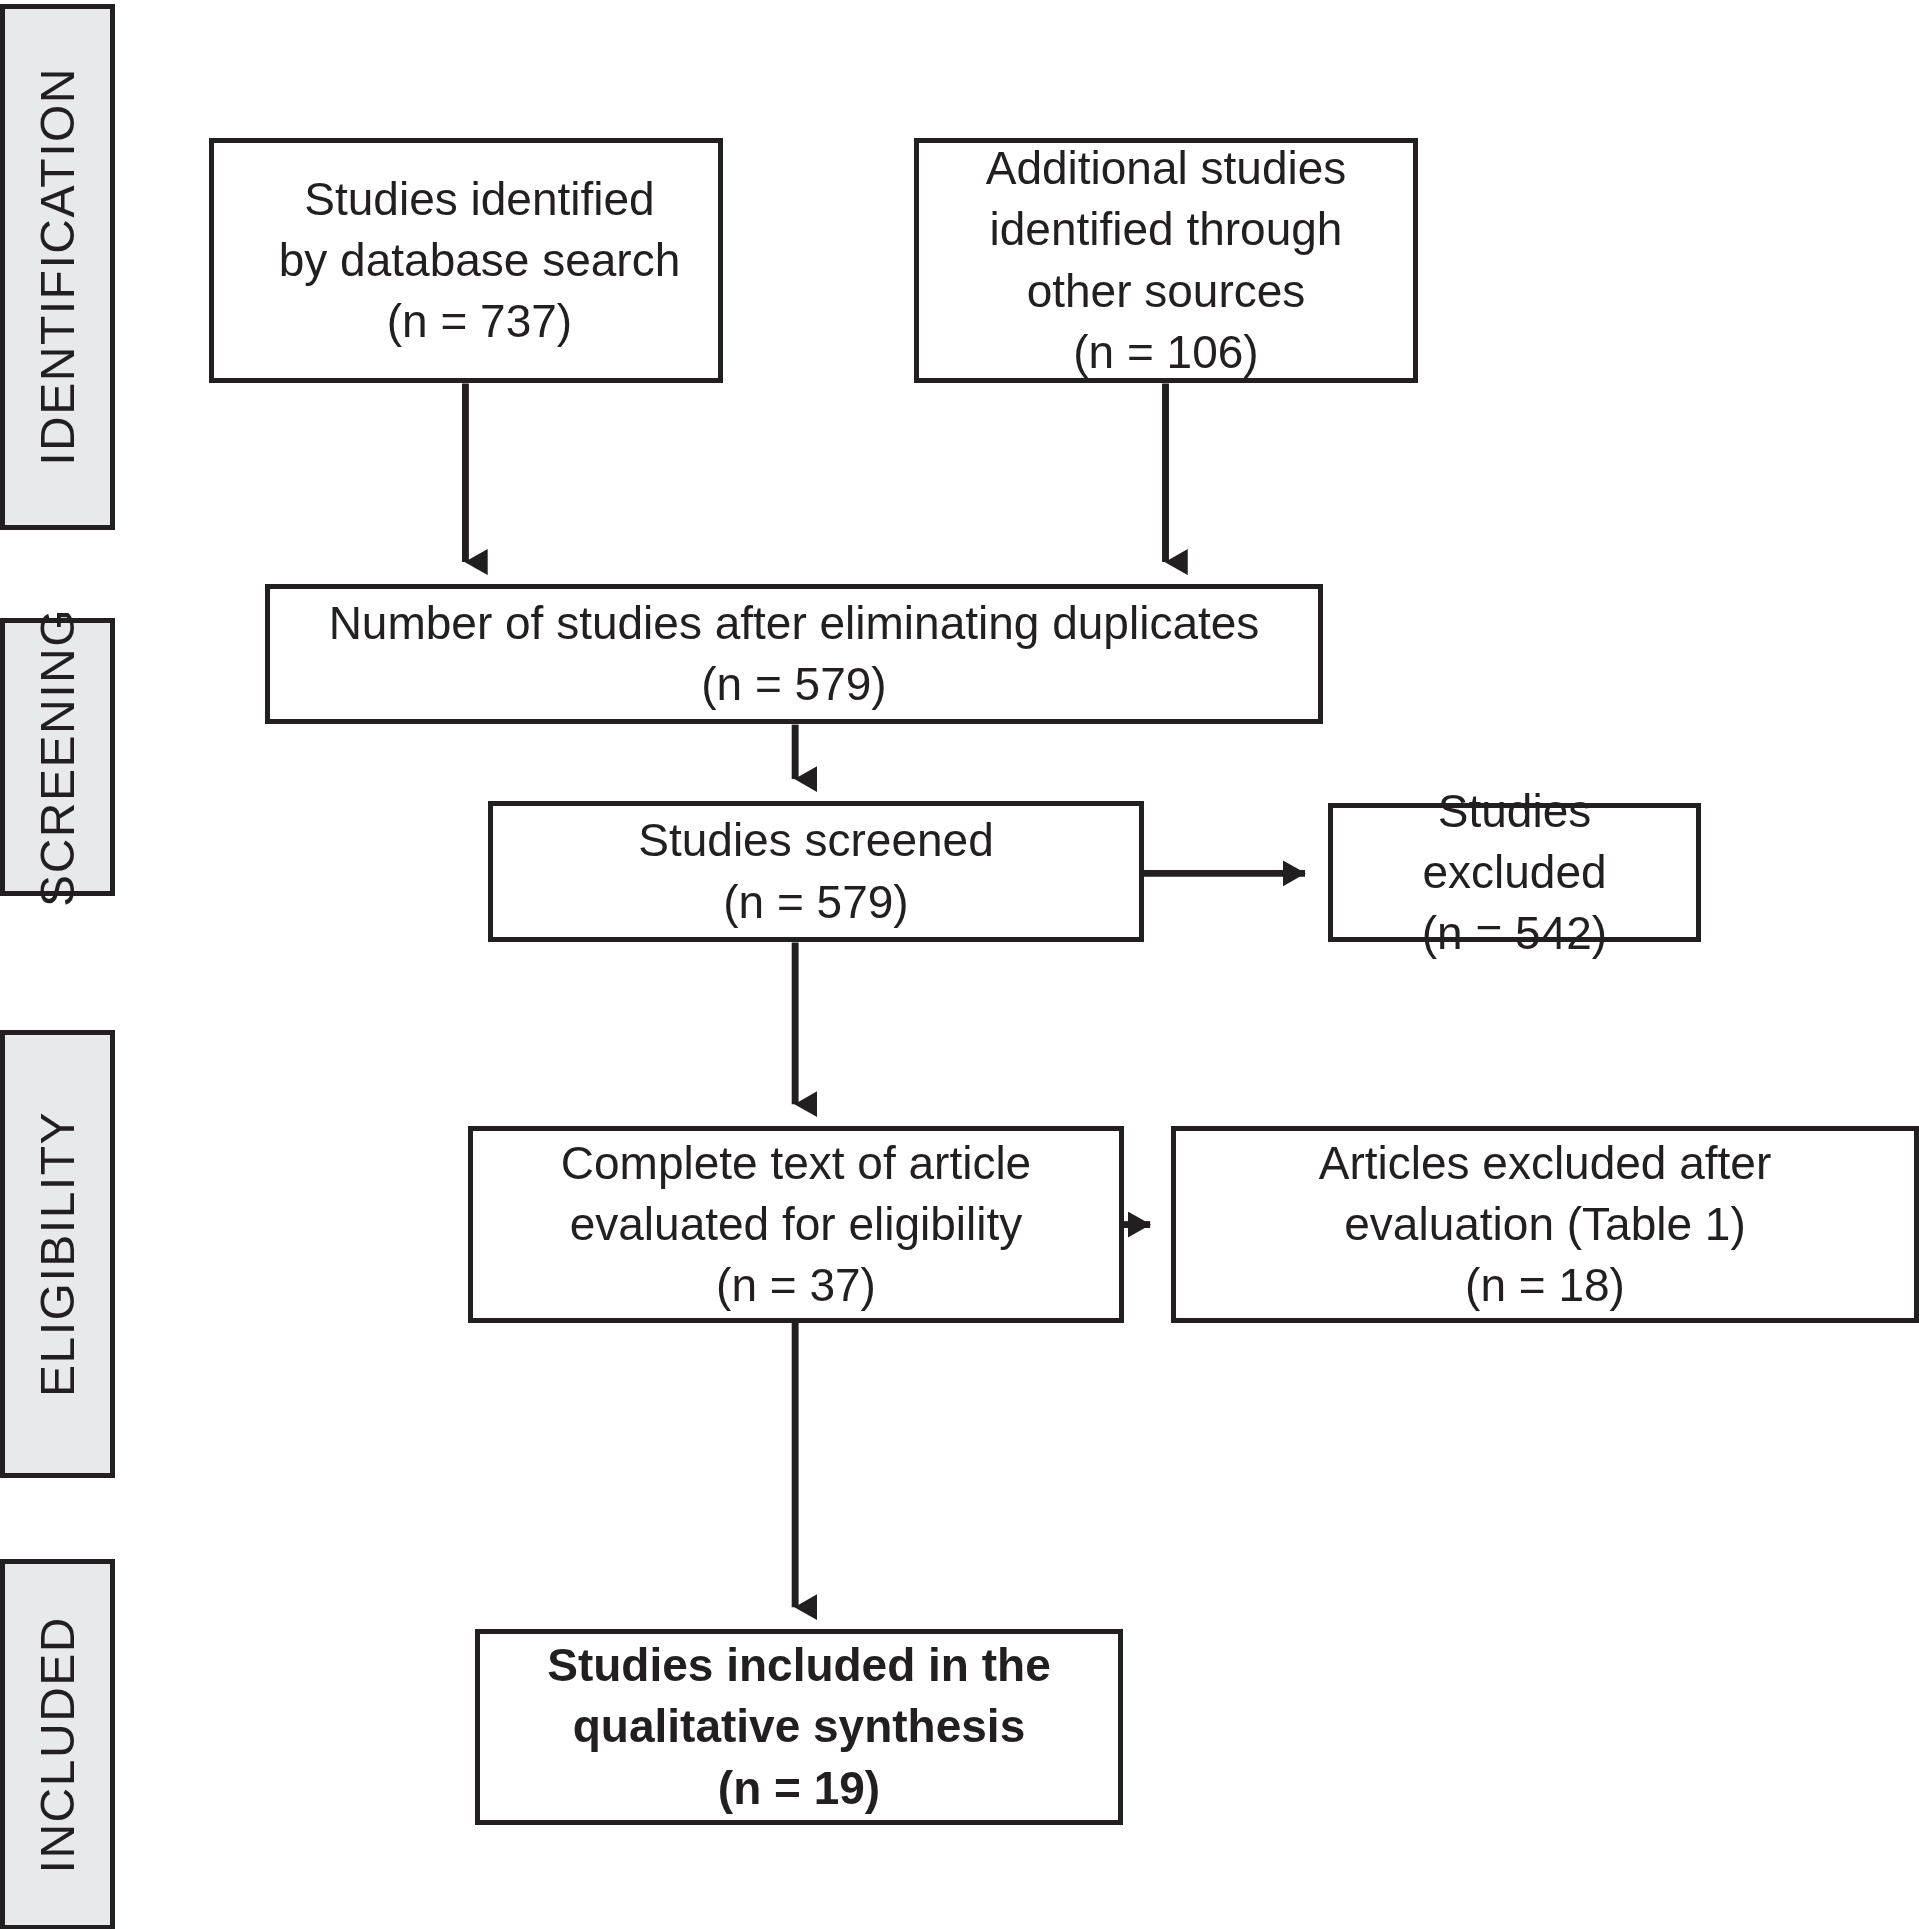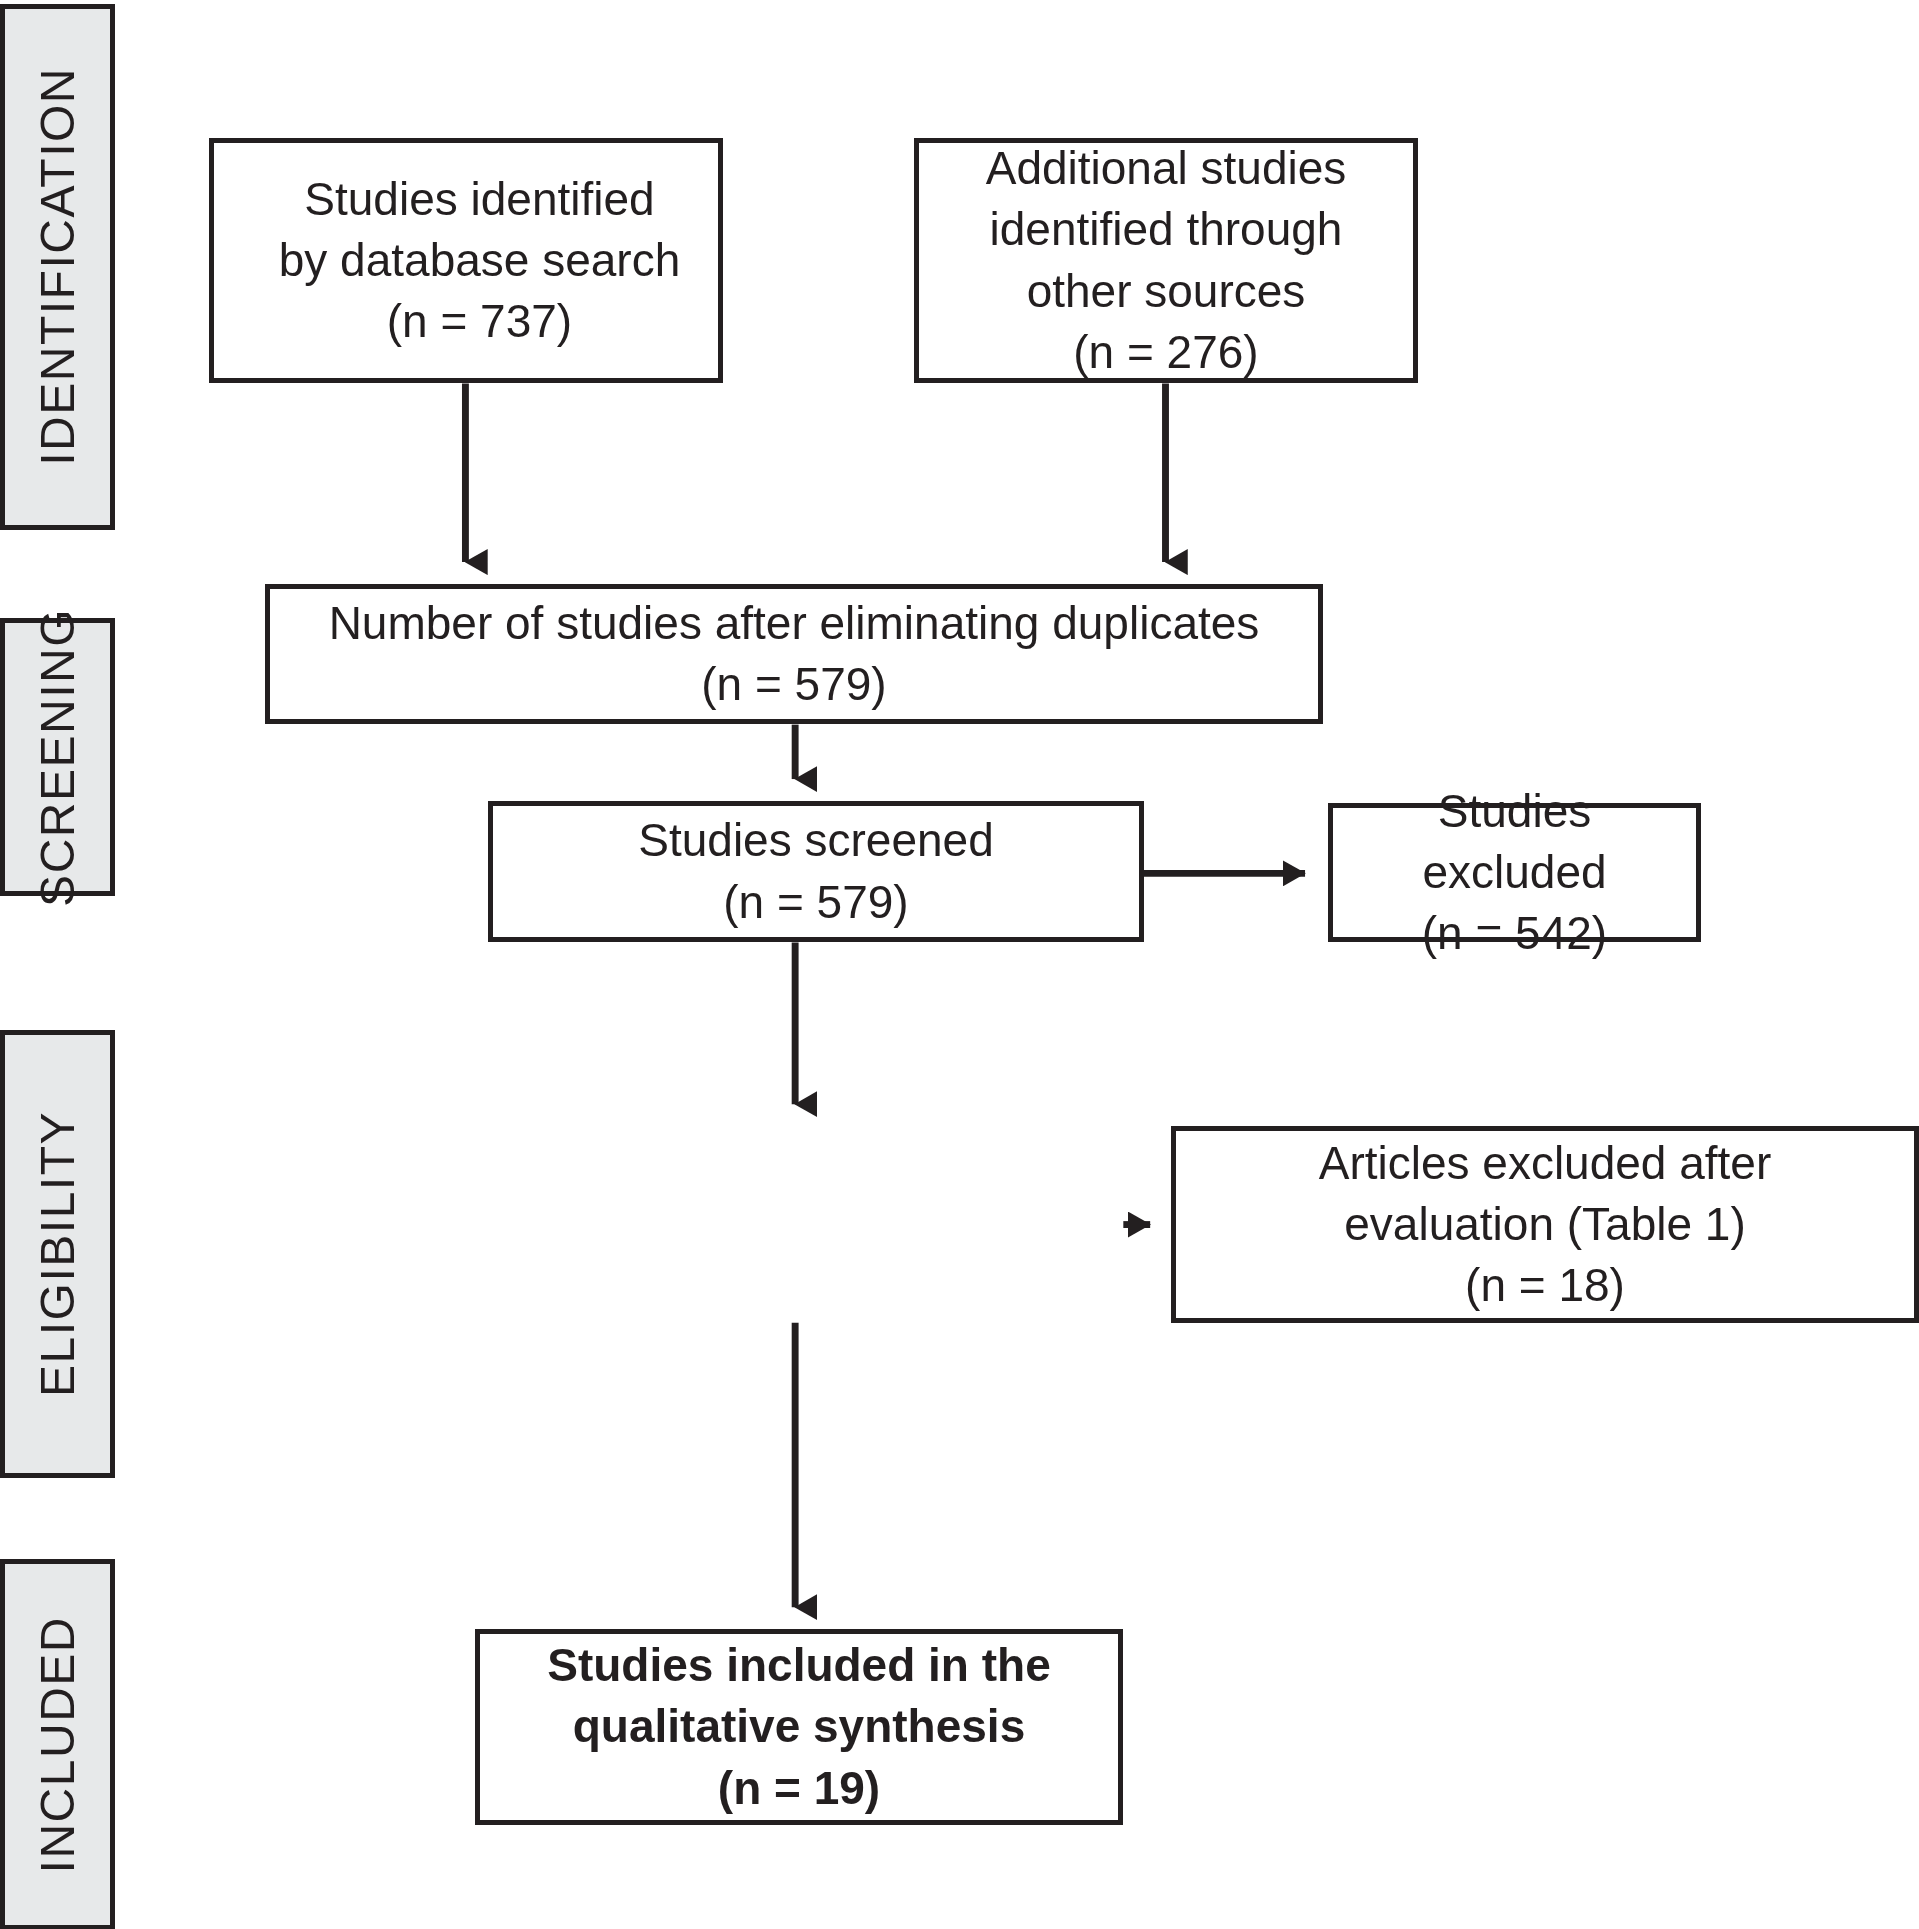--- a/index.html
+++ b/index.html
@@ -117,38 +117,43 @@
   <div class="flow-box" style="left:209px; top:138px; width:514px; height:245px;padding-left:27px;">
     <span class="box-text">Studies identified
 by database search
 (n = 737)</span>
   </div>
 
   <div class="flow-box" style="left:914px; top:138px; width:504px; height:245px;">
     <span class="box-text">Additional studies
 identified through
 other sources
-(n = 276)</span>
+(n = 106)</span>
   </div>
 
   <div class="flow-box" style="left:265px; top:584px; width:1058px; height:140px;text-align:center;">
     <span class="box-text">Number of studies after eliminating duplicates
 (n = 579)</span>
   </div>
 
   <div class="flow-box" style="left:468px; top:801px; width:656px; height:141px;margin-left:20px;">
     <span class="box-text">Studies screened
 (n = 579)</span>
   </div>
 
   <div class="flow-box" style="left:1328px; top:803px; width:373px; height:139px;">
     <span class="box-text">Studies excluded
 (n = 542)</span>
   </div>
 
+  <div class="flow-box" style="left:468px; top:1126px; width:656px; height:197px;">
+    <span class="box-text">Complete text of article
+evaluated for eligibility
+(n = 37)</span>
+  </div>
 
   <div class="flow-box" style="left:1171px; top:1126px; width:748px; height:197px;">
     <span class="box-text">Articles excluded after
 evaluation (Table 1)
 (n = 18)</span>
   </div>
 
   <div class="flow-box" style="left:475px; top:1629px; width:648px; height:196px;font-weight:bold;">
     <span class="box-text">Studies included in the
 qualitative synthesis

